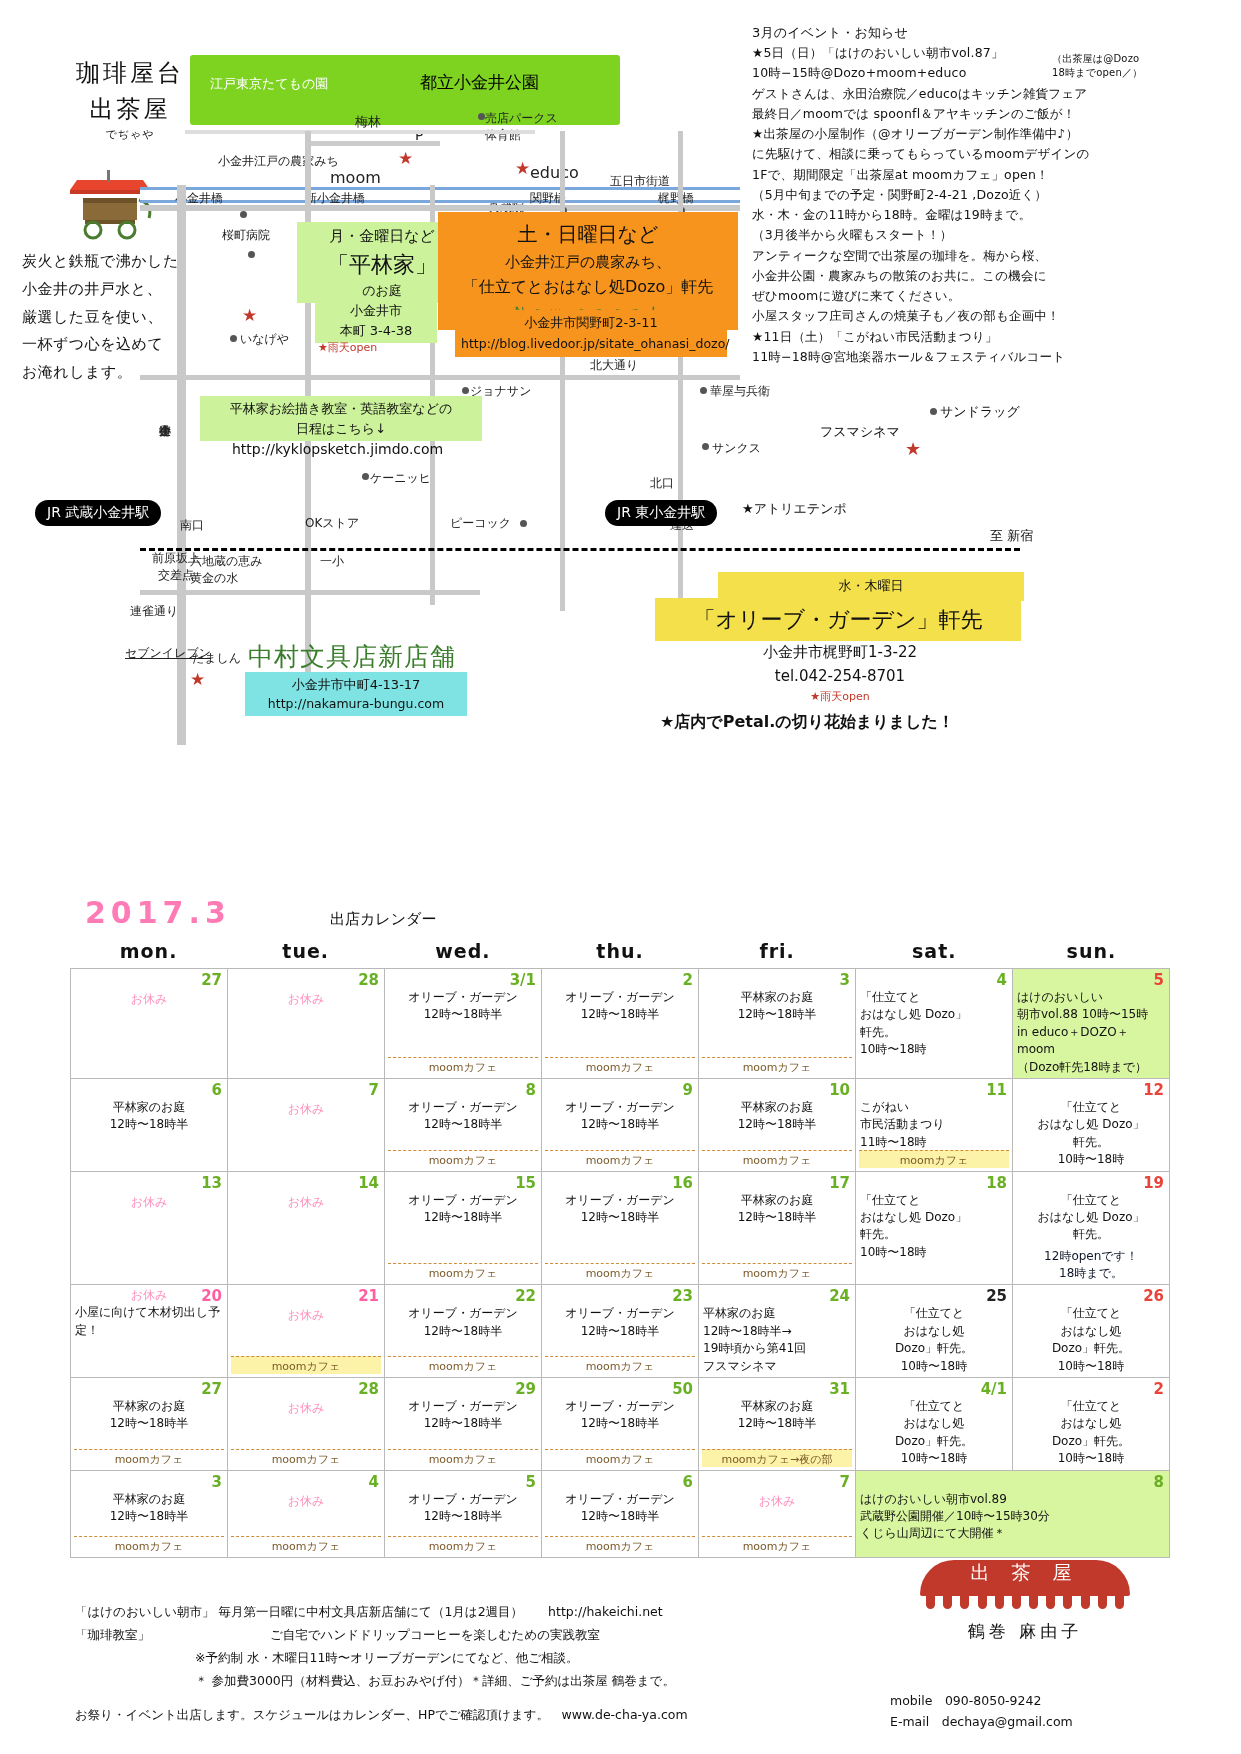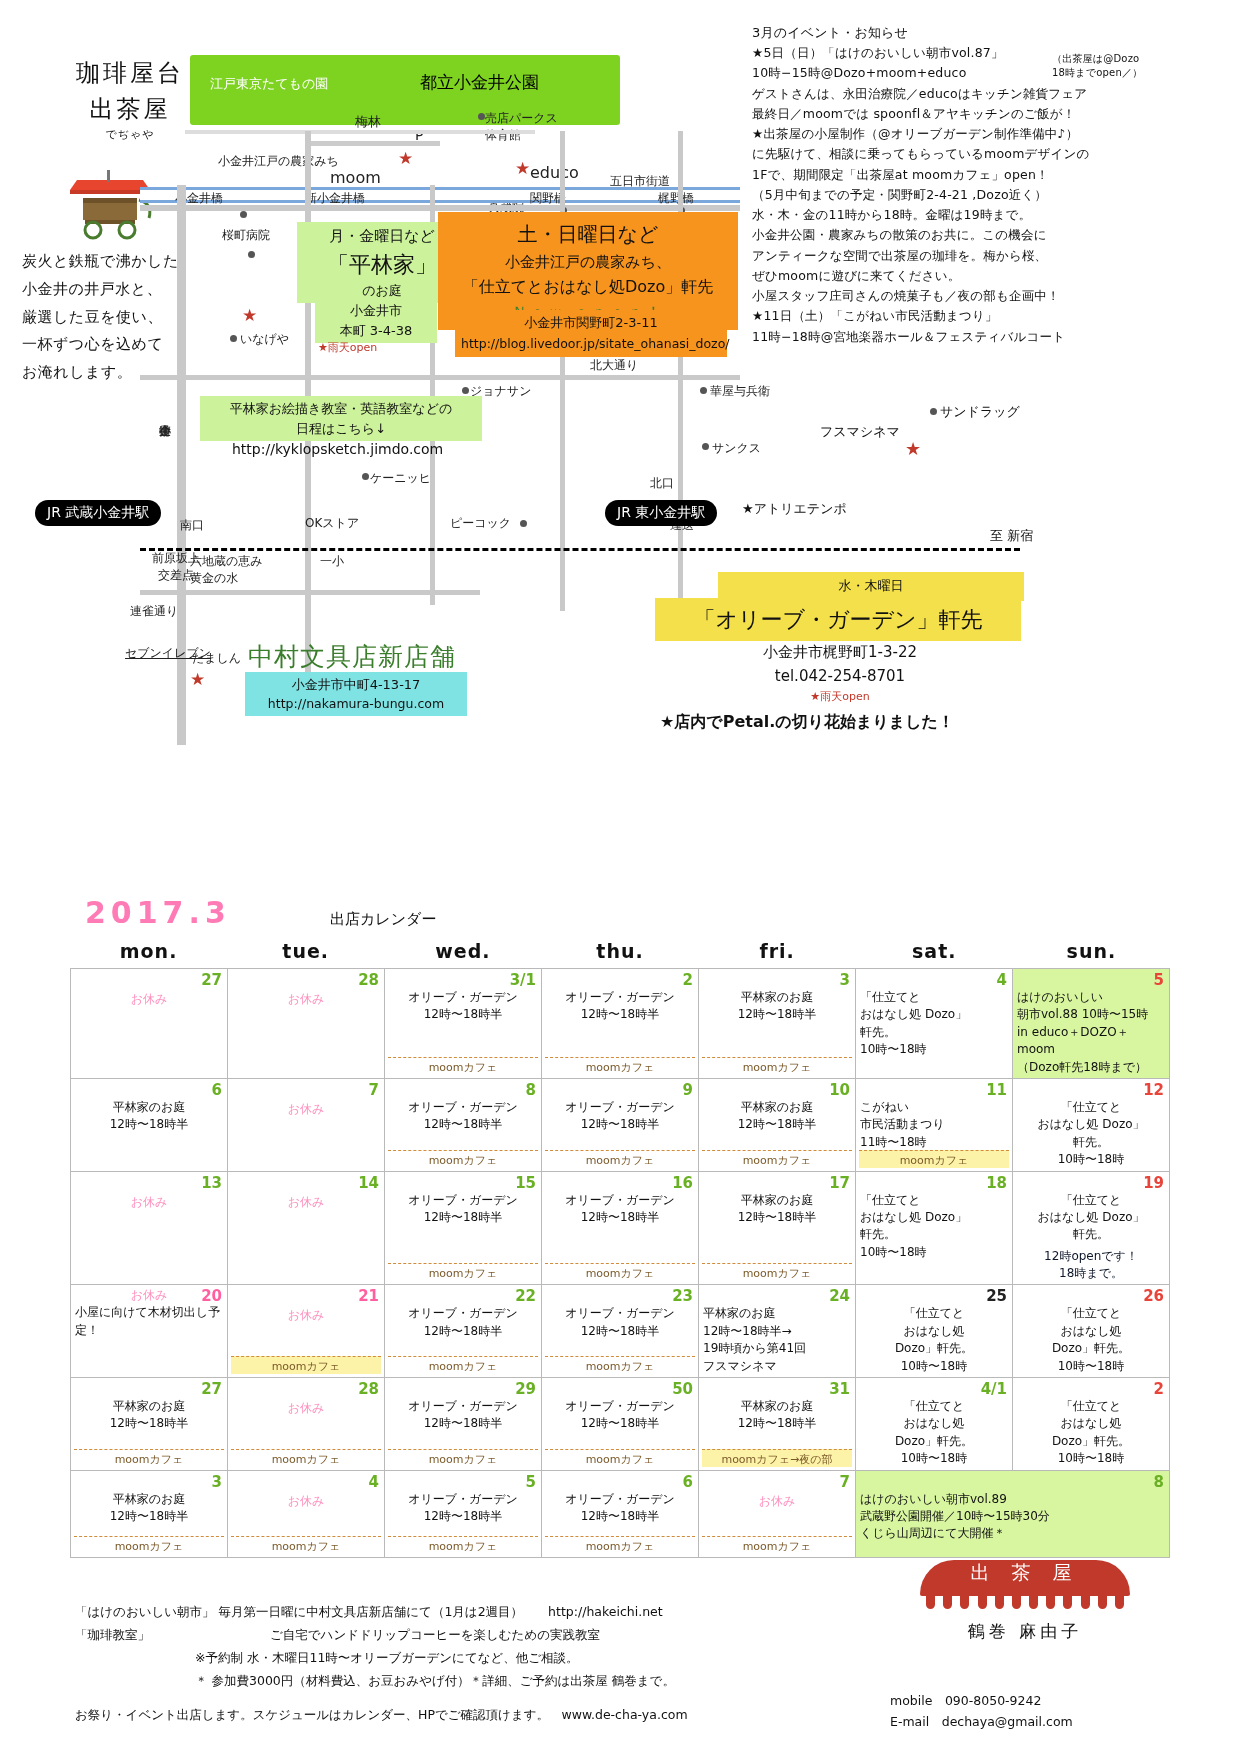--- a/index.html
+++ b/index.html
@@ -236,22 +236,23 @@
     <span class="small" style="position:absolute;left:300px;top:-12px;">（出茶屋は@Dozo</span>
     <span class="small" style="position:absolute;left:300px;top:2px;">18時までopen／）</span>
   </div>
   <div>ゲストさんは、永田治療院／educoはキッチン雑貨フェア</div>
   <div>最終日／moomでは spoonfl＆アヤキッチンのご飯が！</div>
   <div>★出茶屋の小屋制作（@オリーブガーデン制作準備中♪）</div>
   <div>に先駆けて、相談に乗ってもらっているmoomデザインの</div>
   <div>1Fで、期間限定「出茶屋at moomカフェ」open！</div>
   <div>（5月中旬までの予定・関野町2-4-21 ,Dozo近く）</div>
   <div>水・木・金の11時から18時。金曜は19時まで。</div>
+  <div>（3月後半から火曜もスタート！）</div>
+  <div>アンティークな空間で出茶屋の珈琲を。梅から桜、</div>
   <div>小金井公園・農家みちの散策のお共に。この機会に</div>
-  <div>アンティークな空間で出茶屋の珈琲を。梅から桜、</div>
   <div>ぜひmoomに遊びに来てください。</div>
   <div>小屋スタッフ庄司さんの焼菓子も／夜の部も企画中！</div>
   <div>★11日（土）「こがねい市民活動まつり」</div>
   <div>11時−18時@宮地楽器ホール＆フェスティバルコート</div>
 </div>
 
 <div class="abs" id="cal-year">2017.3</div>
 <div class="abs" id="cal-sub">出店カレンダー</div>
 <div class="abs" id="dow">
   <div>mon.</div>

